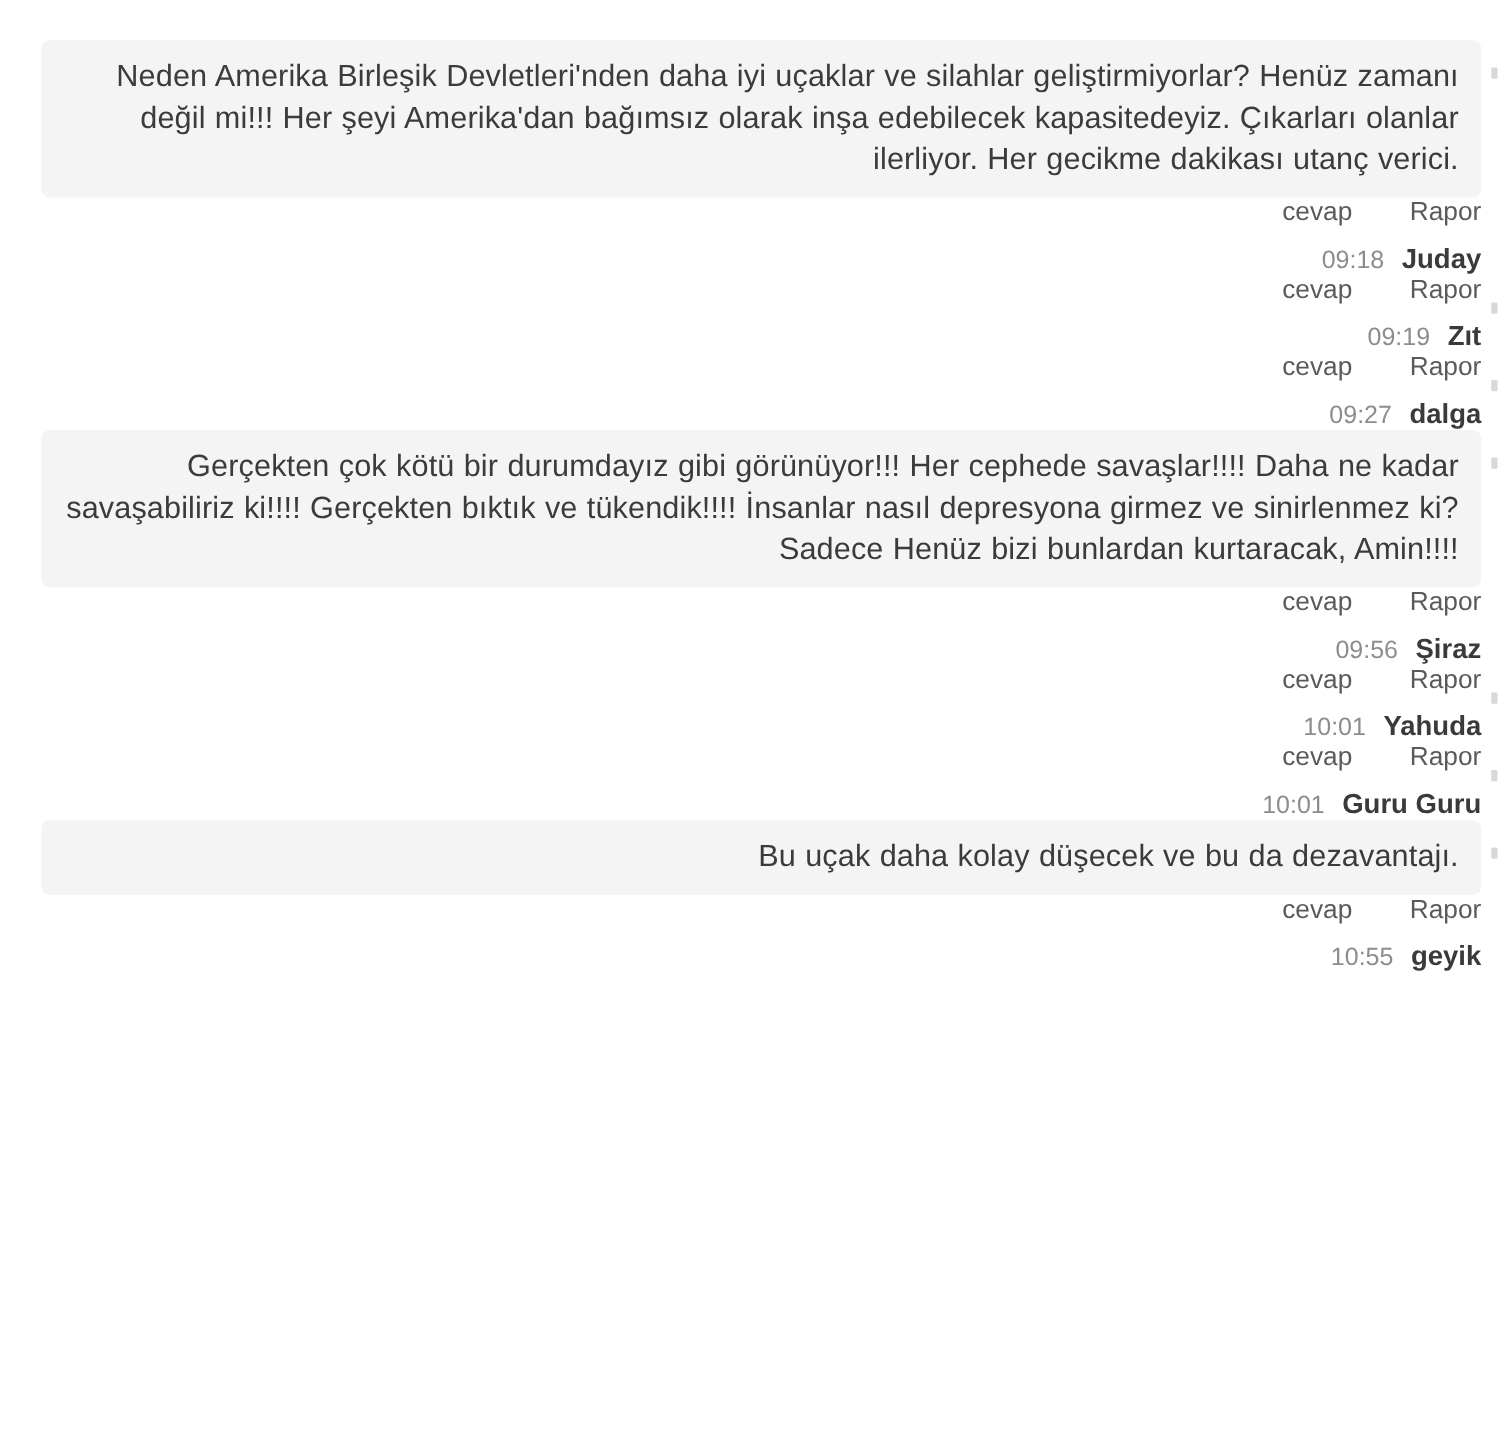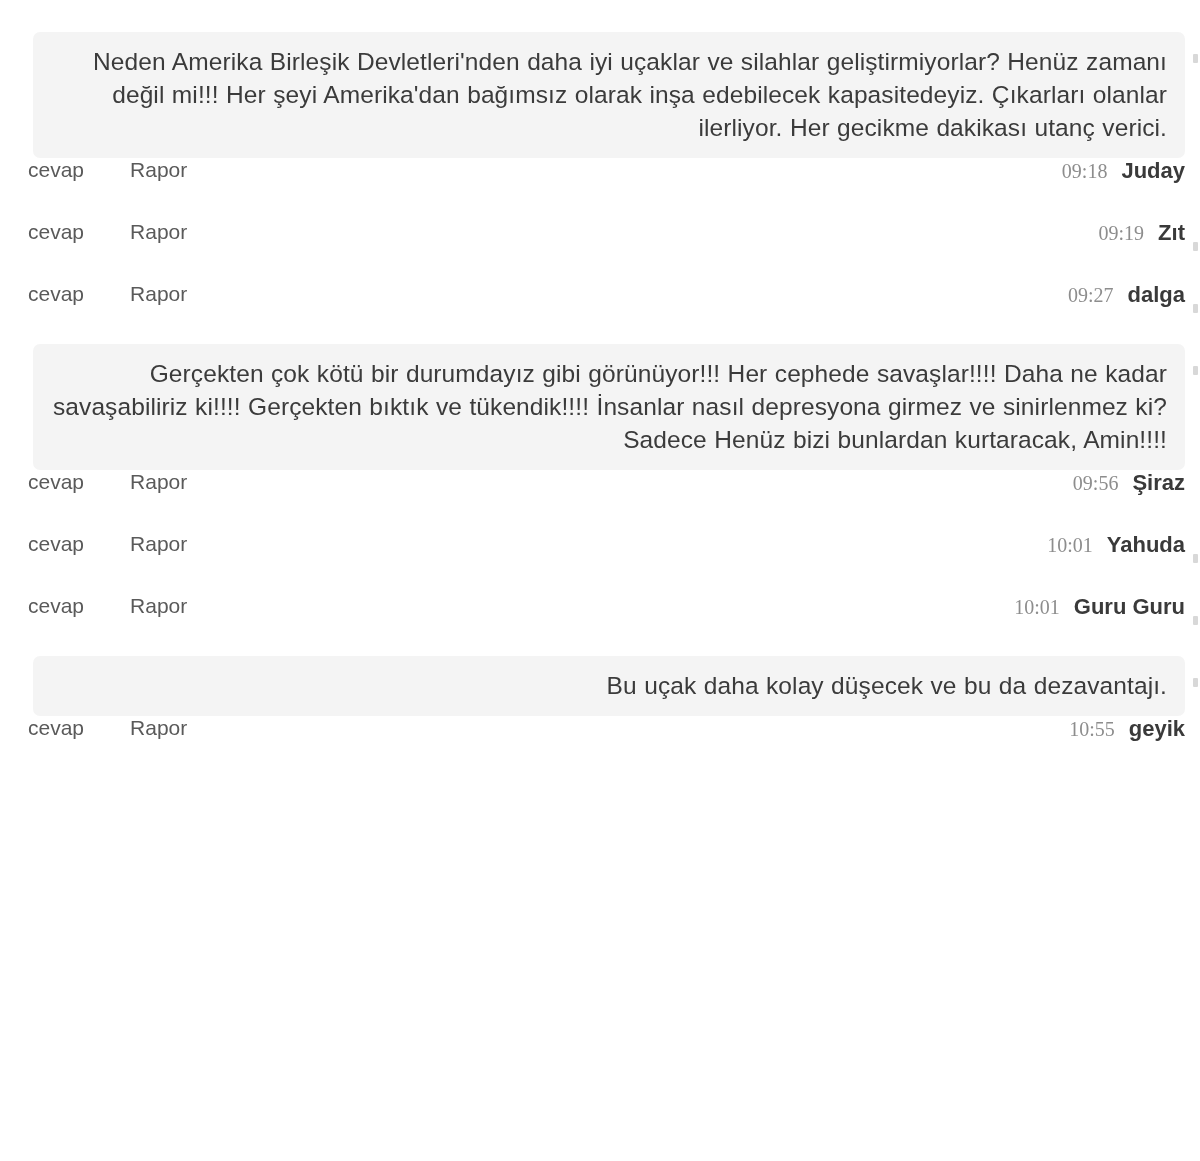--- a/index.html
+++ b/index.html
@@ -43,24 +43,25 @@
     color: #3b3b3b;
     text-align: right;
     letter-spacing: 0.1px;
     word-spacing: 0.5px;
     white-space: pre-wrap;
   }
 
   
   .meta {
     display: flex;
-    align-items: flex-start;
+    align-items: flex-end;
     height: 62px;
     padding: 0 15px 0 28px;
     box-sizing: border-box;
+    flex-direction: column;
   }
   .meta-left {
     display: flex;
     align-items: center;
   }
   .meta-link {
     font-size: 21px;
     color: #5a5a5a;
     text-decoration: none;
     cursor: pointer;
@@ -72,21 +73,20 @@
 
   .meta-right {
     display: flex;
     align-items: baseline;
     white-space: nowrap;
   }
   .timestamp {
     font-size: 20px;
     color: #8d8d8d;
     margin-right: 14px;
-    font-family: Liberation Serif, serif;
   }
   .author {
     font-size: 22px;
     font-weight: bold;
     color: #3a3a3a;
   }
 
   
   .edge-marker {
     position: absolute;

